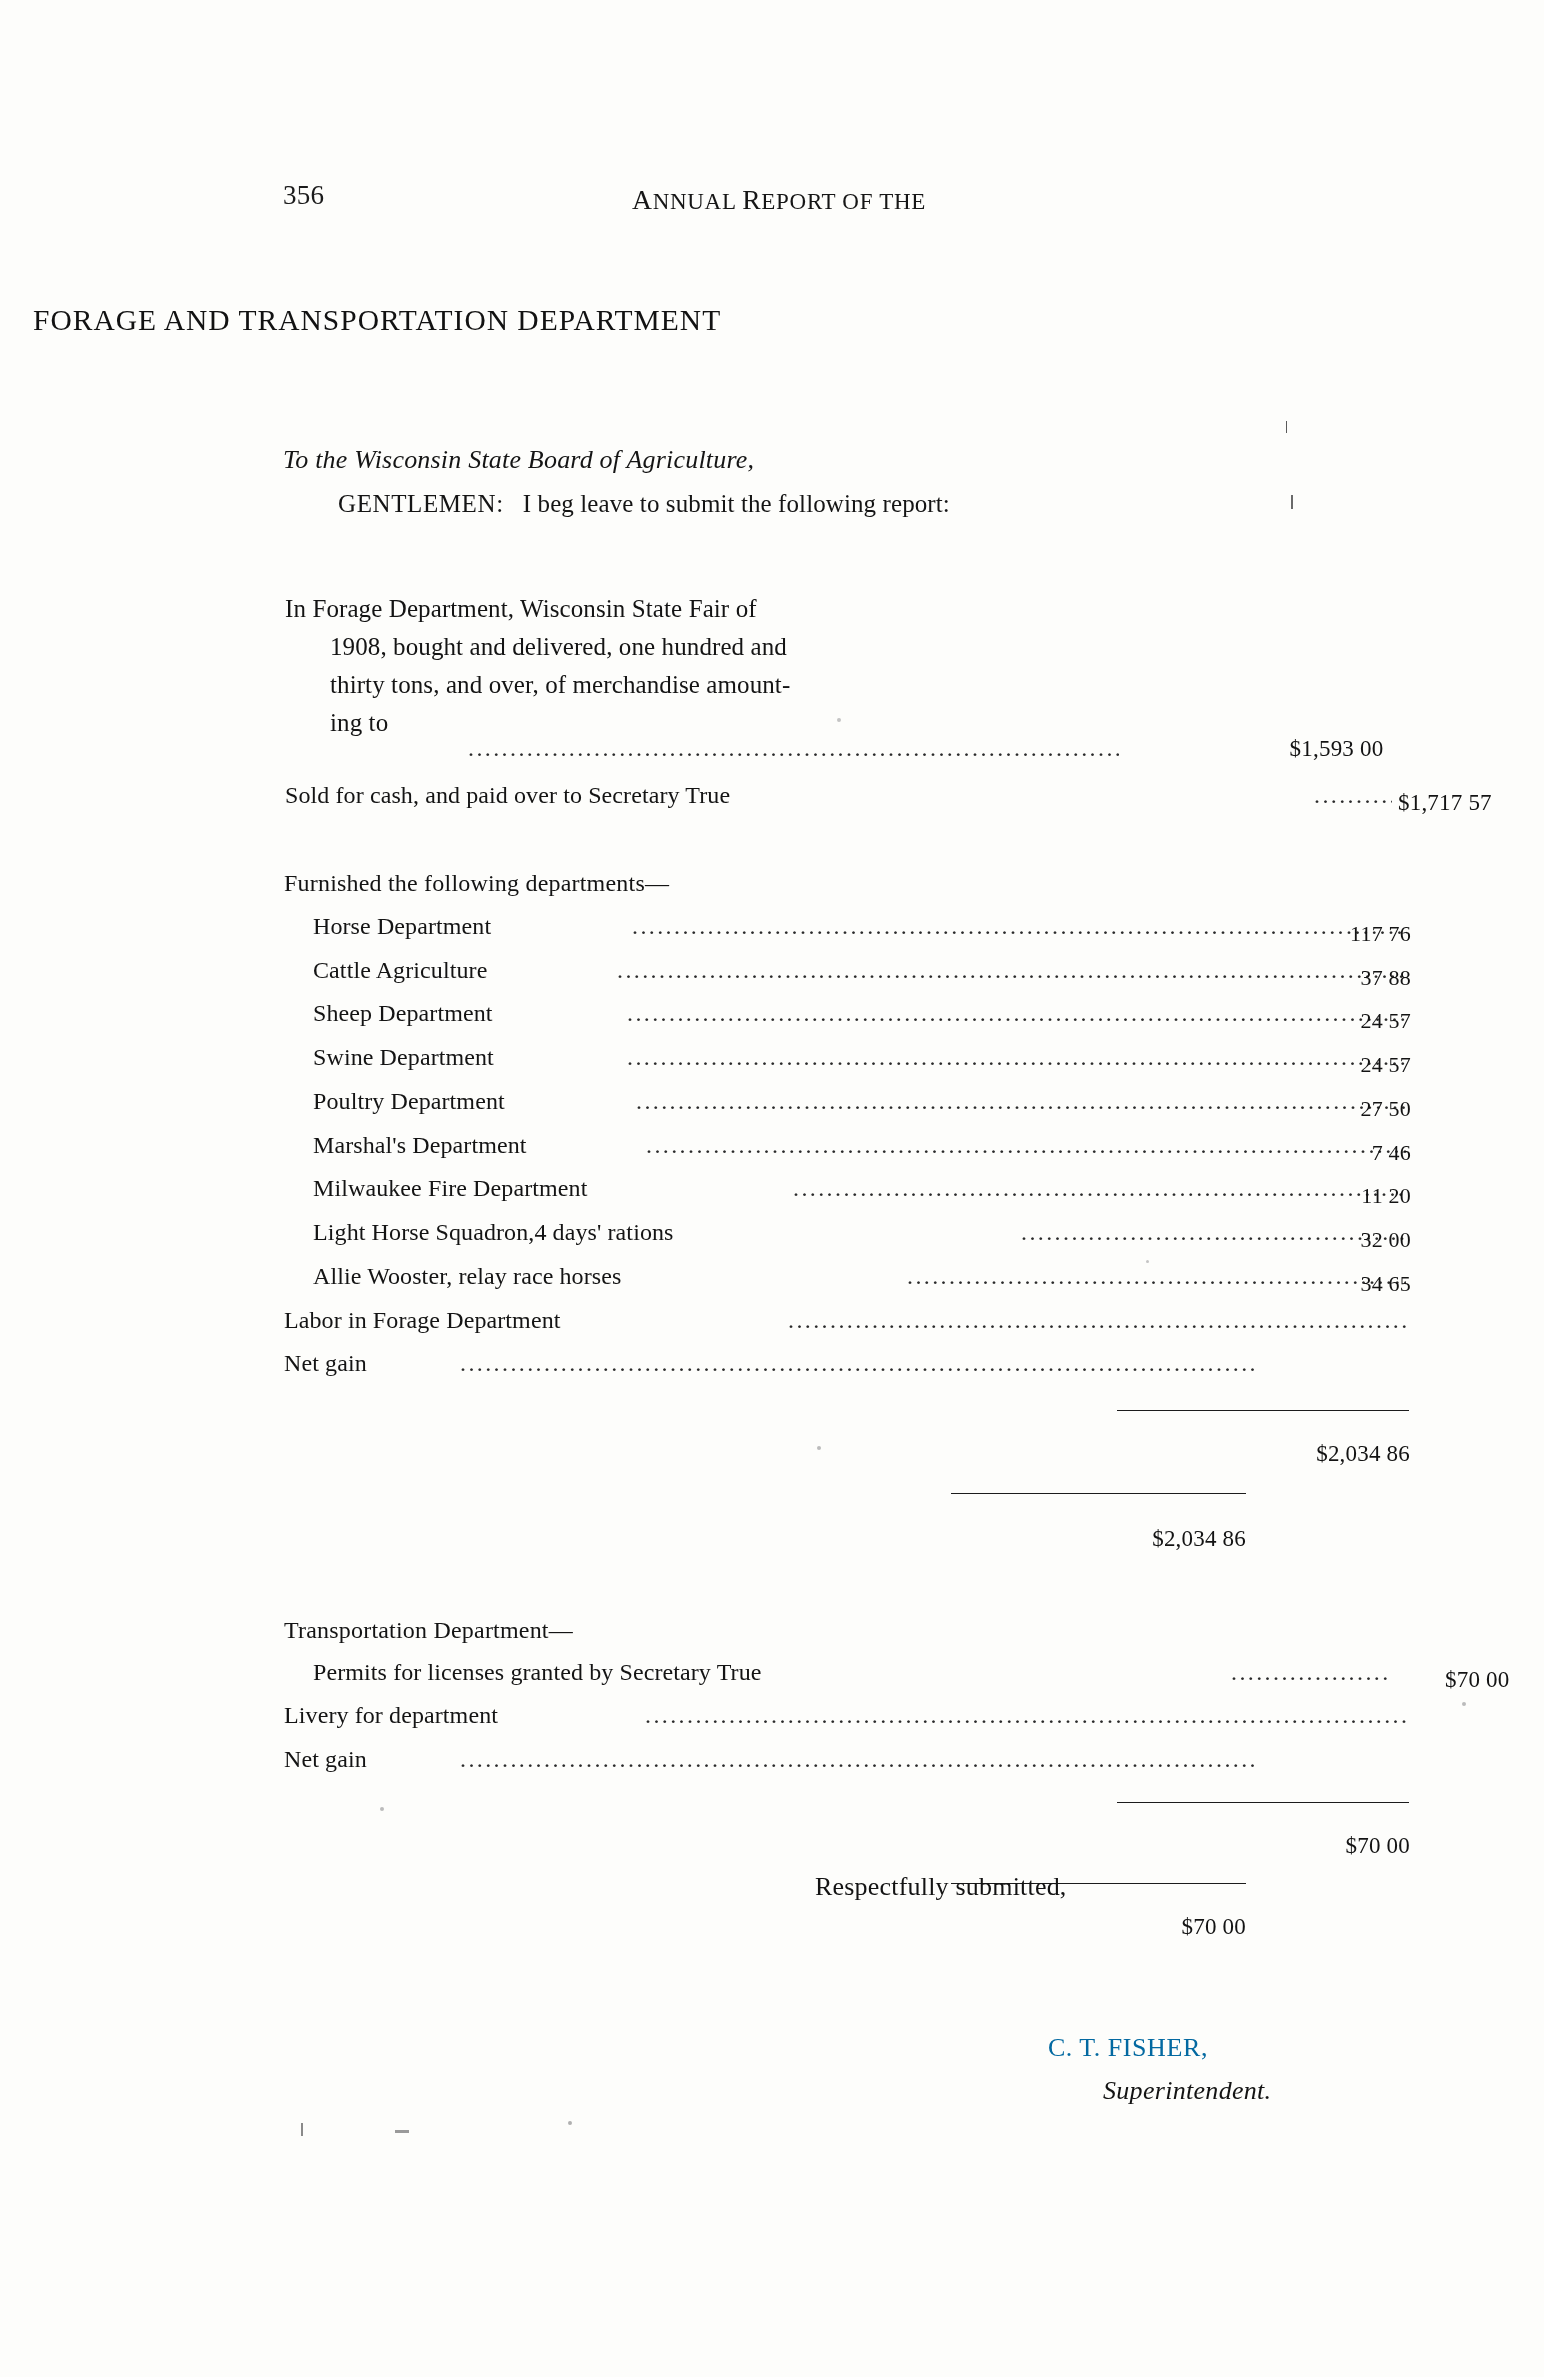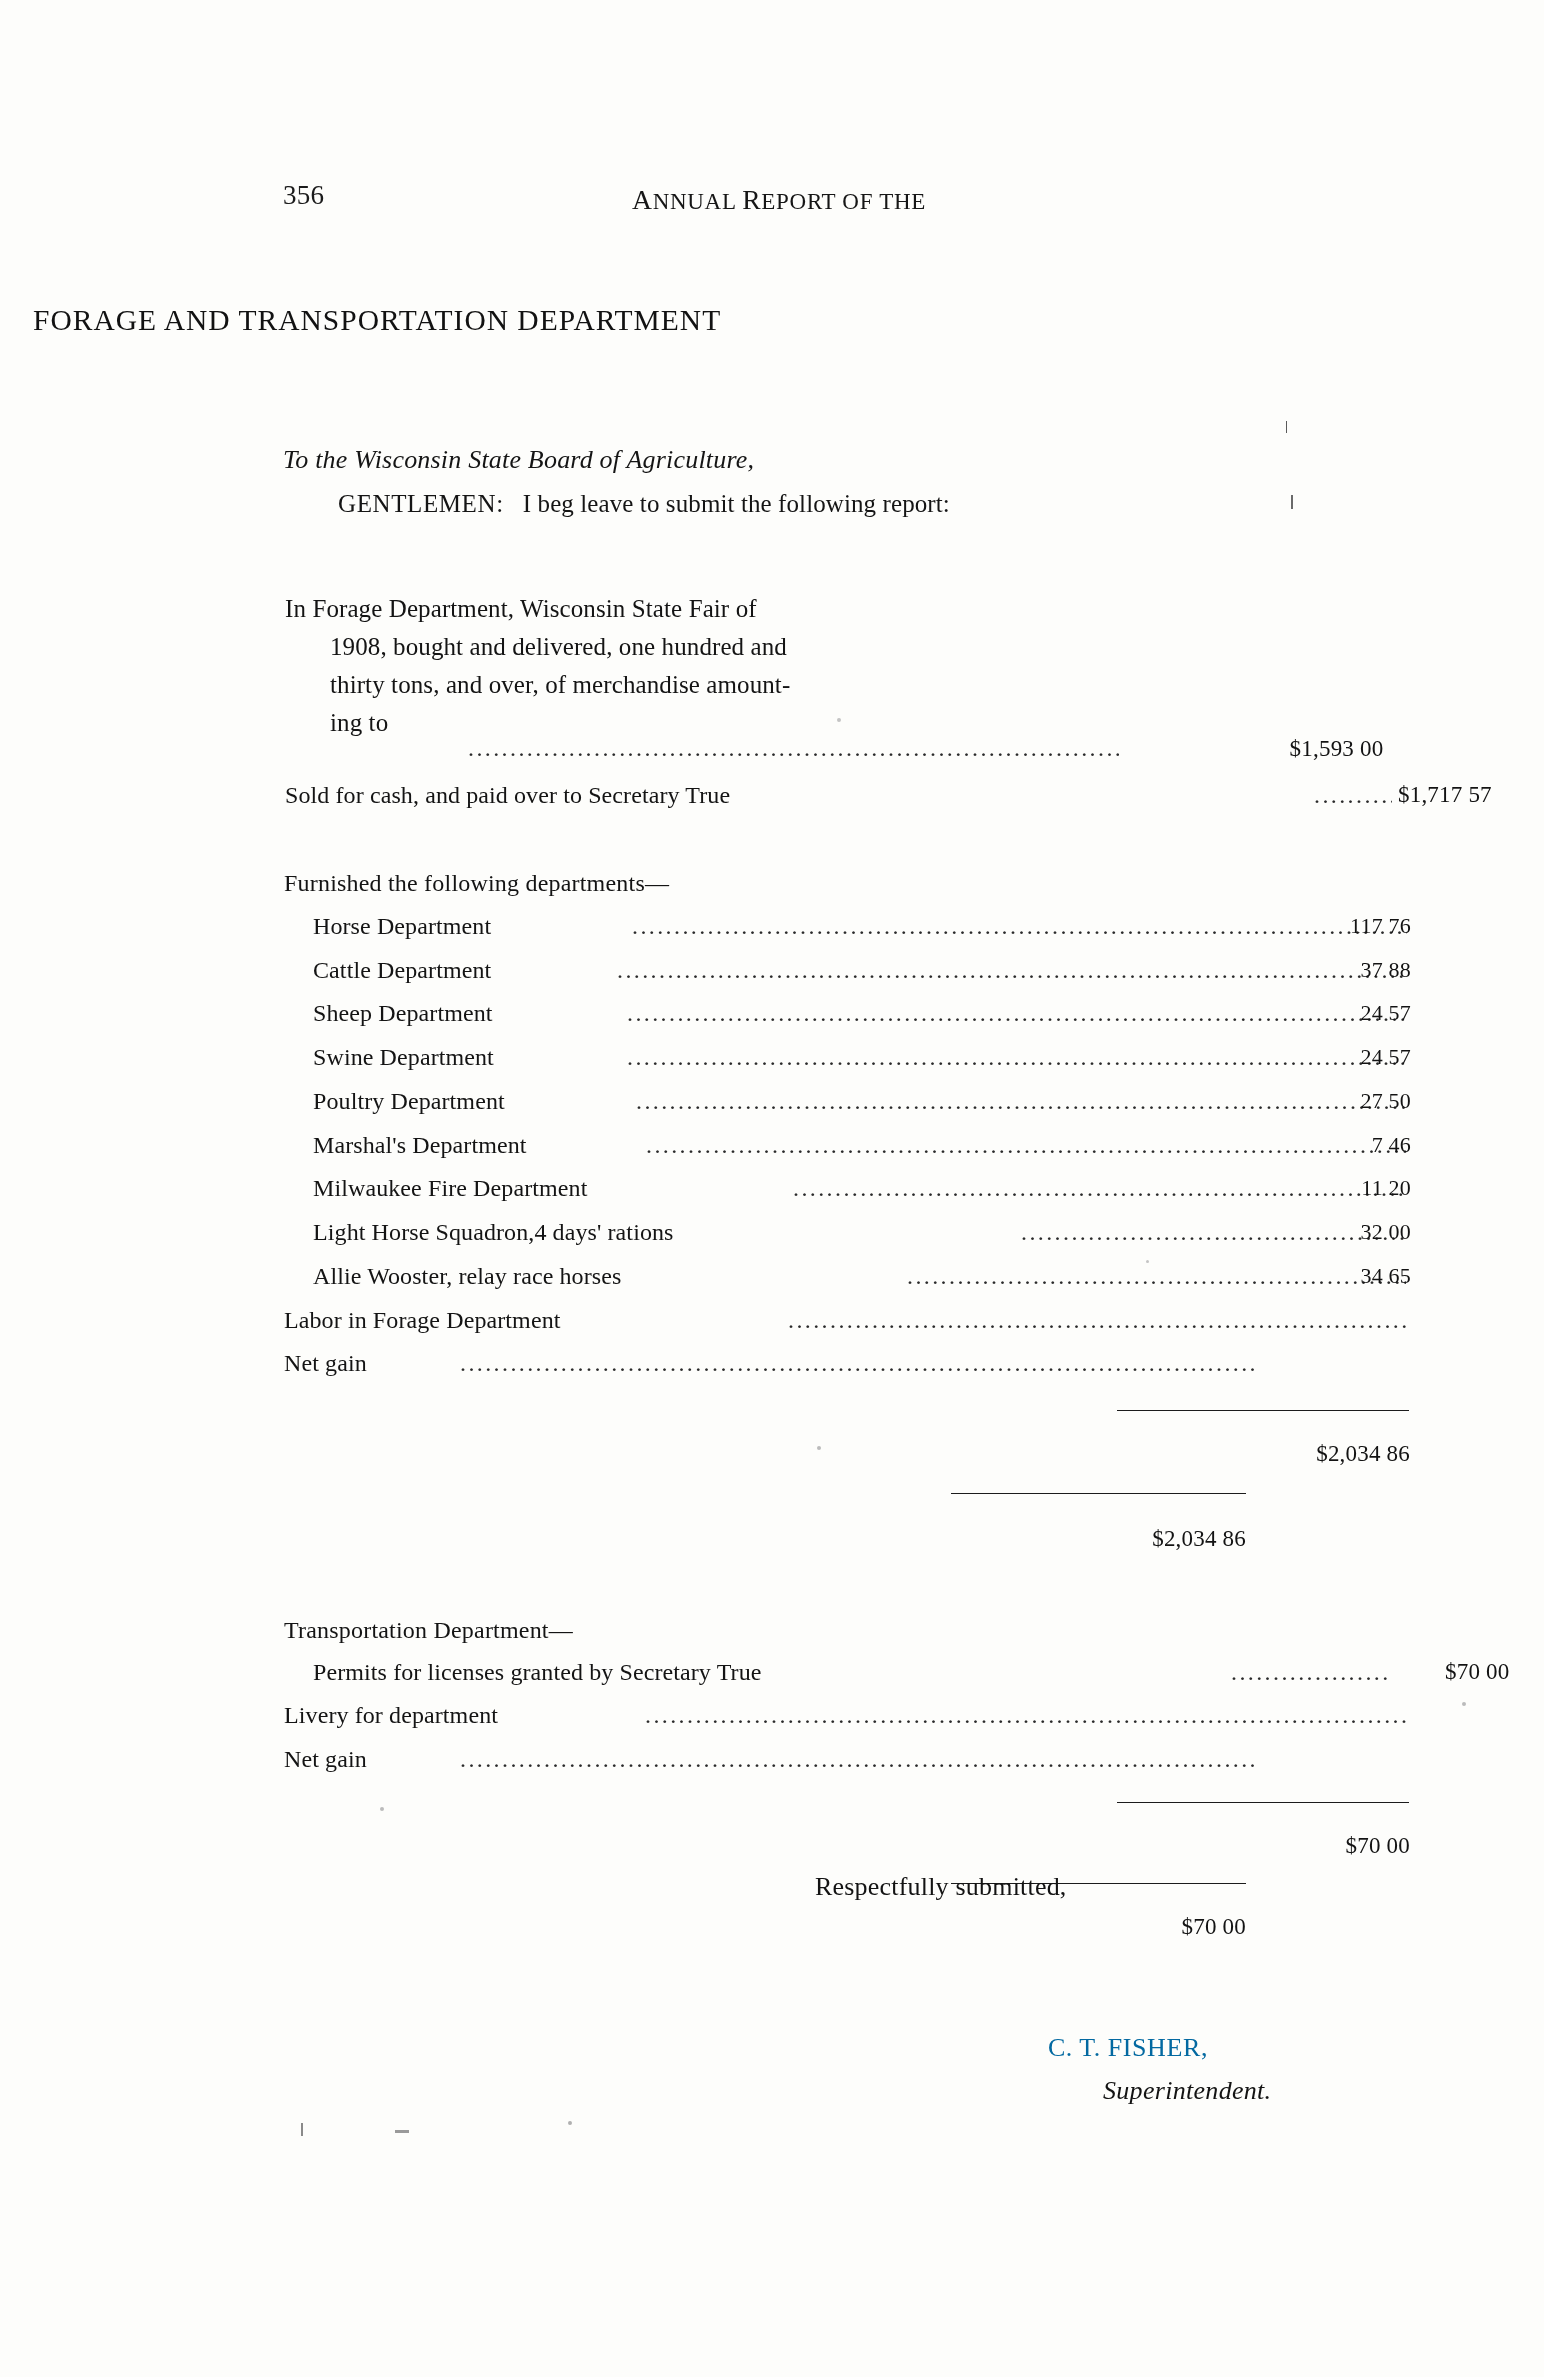--- a/index.html
+++ b/index.html
@@ -147,21 +147,21 @@
     top: 0;
     height: 28.5px;
     overflow: hidden;
     white-space: nowrap;
     color: #2a2a2a;
     letter-spacing: 2.4px;
     font-size: 24px;
   }
   .amt {
     position: absolute;
-    top: 0;
+    top: 8px;
     font-size: 22px;
     text-align: right;
     color: #131313;
     letter-spacing: 0.2px;
     white-space: nowrap;
   }
   .amt.big { font-size: 23px; }
 
   .rule {
     position: absolute;
@@ -245,21 +245,21 @@
 
   <div class="section-head" style="left:284px; top:870px;">Furnished the following departments—</div>
 
   <div class="row" style="left:313px; top:913px; width:1094px;">
     <span class="label">Horse Department</span>
     <span class="leader" style="left:319px; width:775px;">...............................................................................................</span>
     <span class="amt" style="left:946px; width:152px;">117 76</span>
   </div>
 
   <div class="row" style="left:313px; top:957px; width:1094px;">
-    <span class="label">Cattle Department</span>
+    <span class="label">Cattle Agriculture</span>
     <span class="leader" style="left:304px; width:789px;">...............................................................................................</span>
     <span class="amt" style="left:946px; width:152px;">37 88</span>
   </div>
 
   <div class="row" style="left:313px; top:1000px; width:1094px;">
     <span class="label">Sheep Department</span>
     <span class="leader" style="left:314px; width:780px;">...............................................................................................</span>
     <span class="amt" style="left:946px; width:152px;">24 57</span>
   </div>
 

